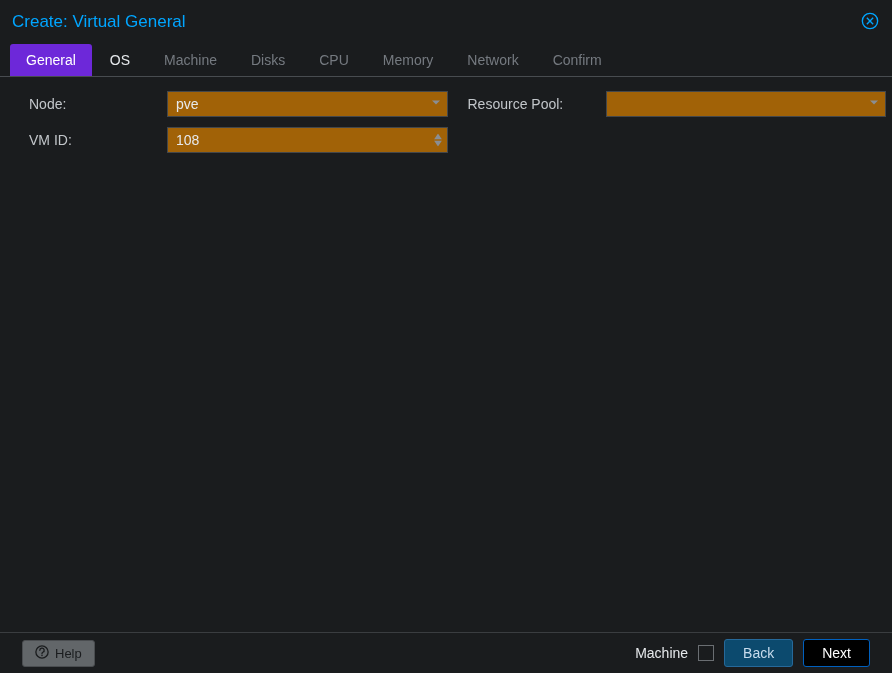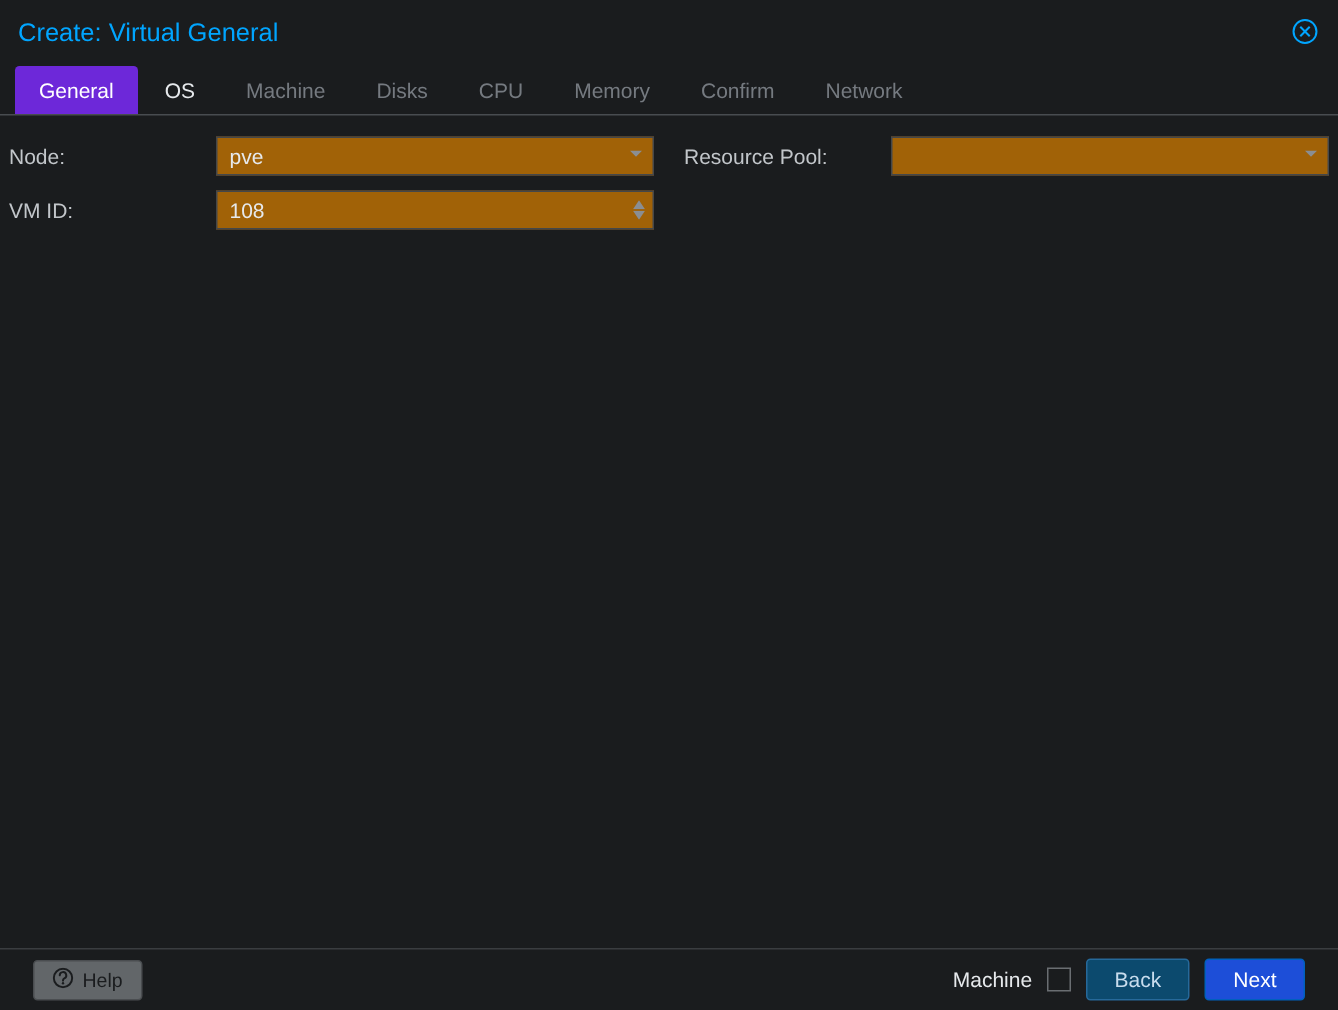--- a/index.html
+++ b/index.html
@@ -56,20 +56,21 @@
     .tab.active {
       background: #6d28d9;
       color: #fff;
     }
 
     .form-area {
       flex: 1;
       display: flex;
       padding: 14px 6px;
       gap: 20px;
+      margin-left: 23px;
     }
     .col {
       flex: 1;
       display: flex;
       flex-direction: column;
       gap: 10px;
     }
     .row {
       display: flex;
       align-items: center;
@@ -150,21 +151,21 @@
     .btn {
       background: #0c4a6e;
       color: #c8dced;
       border: 1px solid #26699a;
       padding: 5px 18px;
       border-radius: 3px;
       font-size: 14px;
       cursor: pointer;
     }
     .btn.primary {
-      background: #1d4ed8;
+      background: #000000;
       color: #fff;
       border-color: #0060be;
     }
   </style>
 </head>
 <body>
 
 <div class="titlebar">
   <div class="title">Create: Virtual General</div>
   <div class="close-btn">
@@ -178,22 +179,22 @@
   </div>
 </div>
 
 <div class="tabs" id="tabs">
     <div class="tab active enabled">General</div>
     <div class="tab enabled">OS</div>
     <div class="tab">Machine</div>
     <div class="tab">Disks</div>
     <div class="tab">CPU</div>
     <div class="tab">Memory</div>
+    <div class="tab">Network</div>
     <div class="tab">Confirm</div>
-    <div class="tab">Network</div>
   </div>
 
 <div class="form-area">
   <div class="col">
     <div class="row">
       <div class="row-label">Node:</div>
       <div class="field">
         <input class="input" type="text" value="pve" style="">
         <span class="field-icon">
           <svg class="chevron-down" viewBox="0 0 12 12" fill="currentColor">

